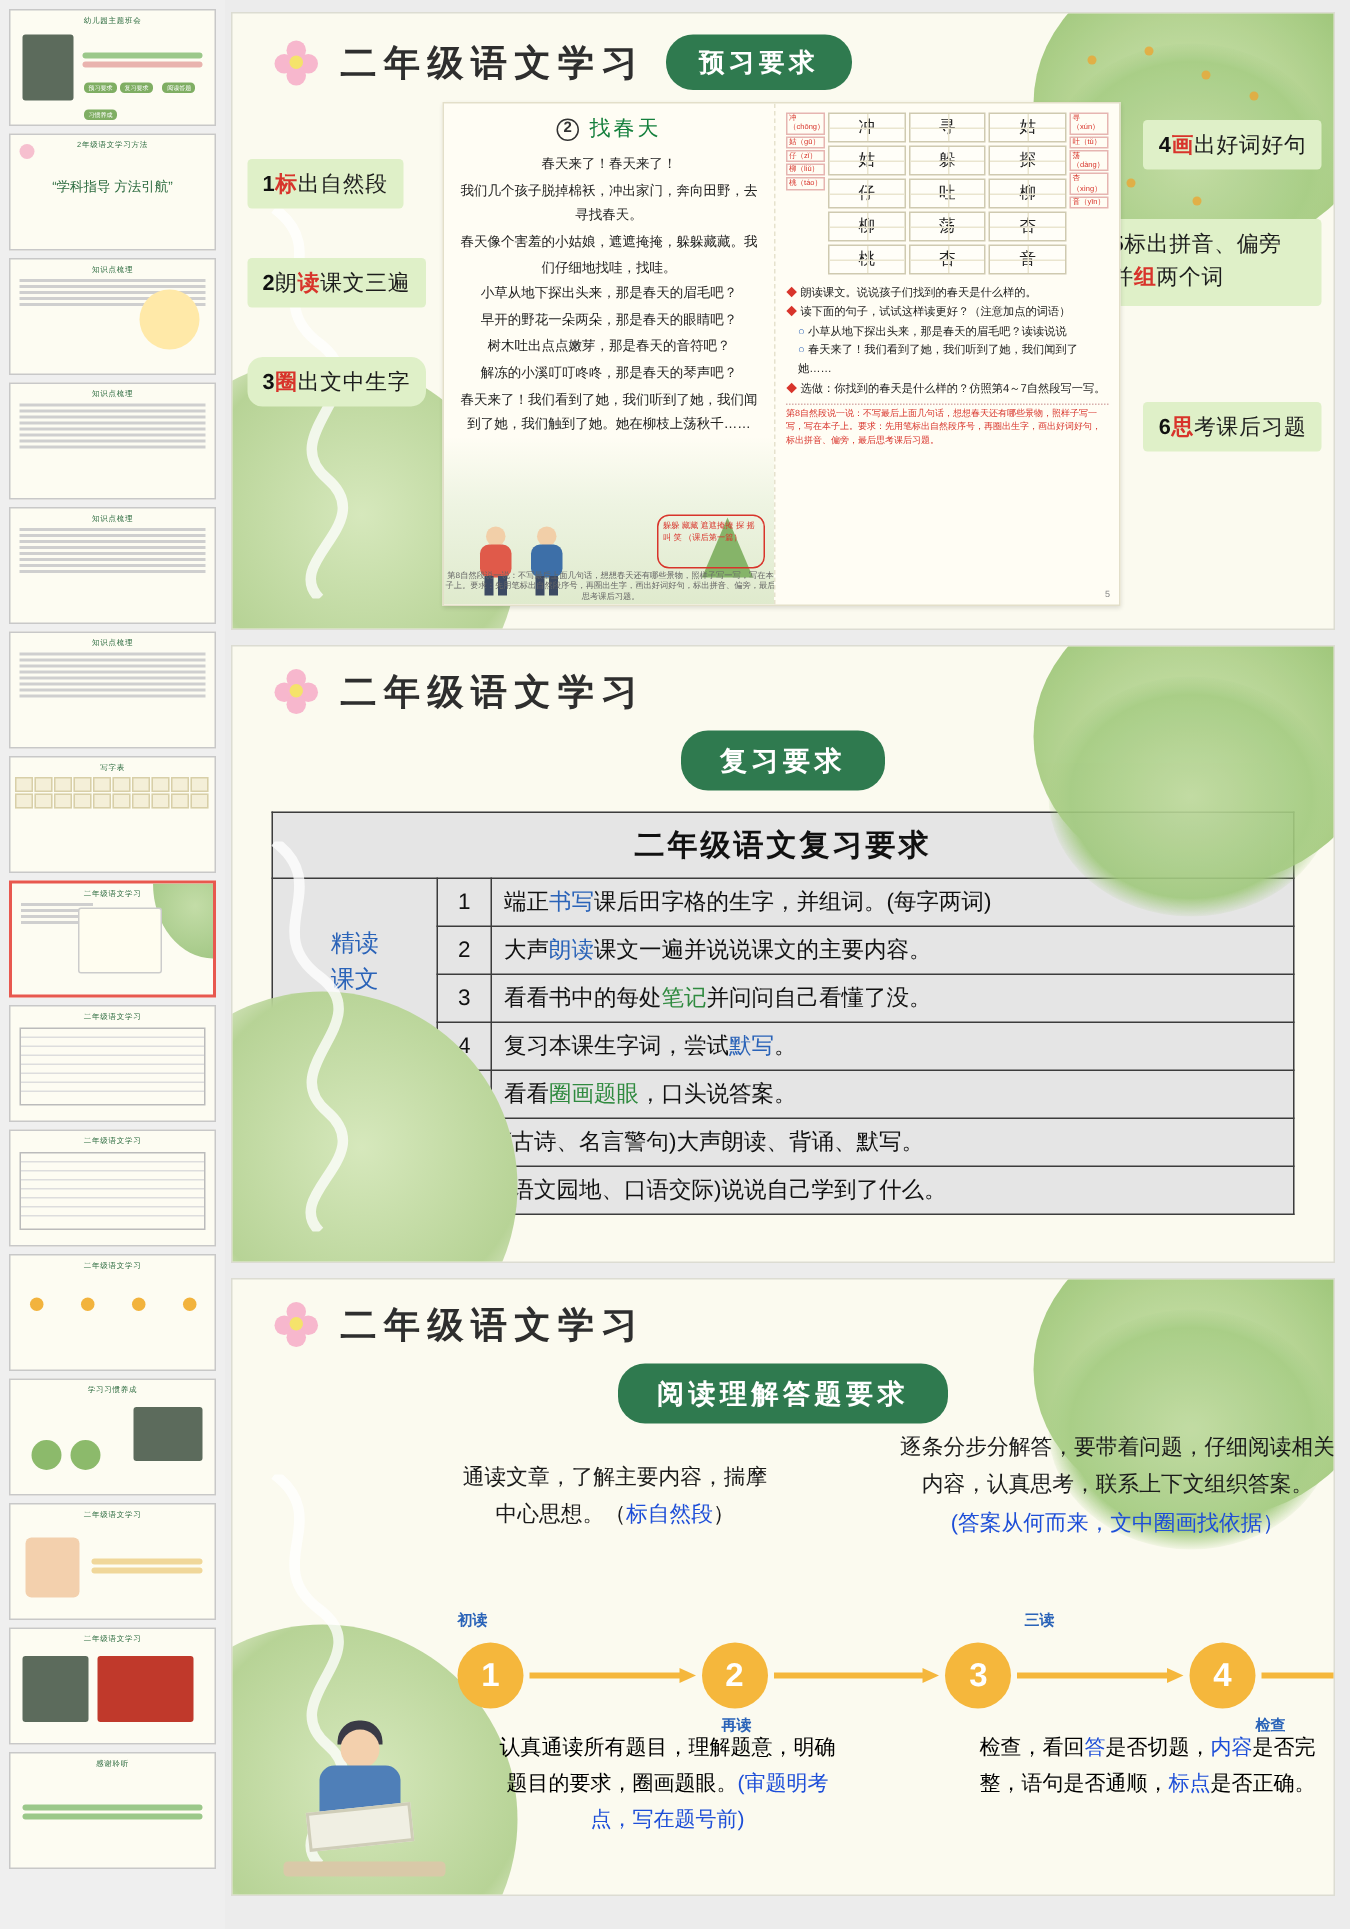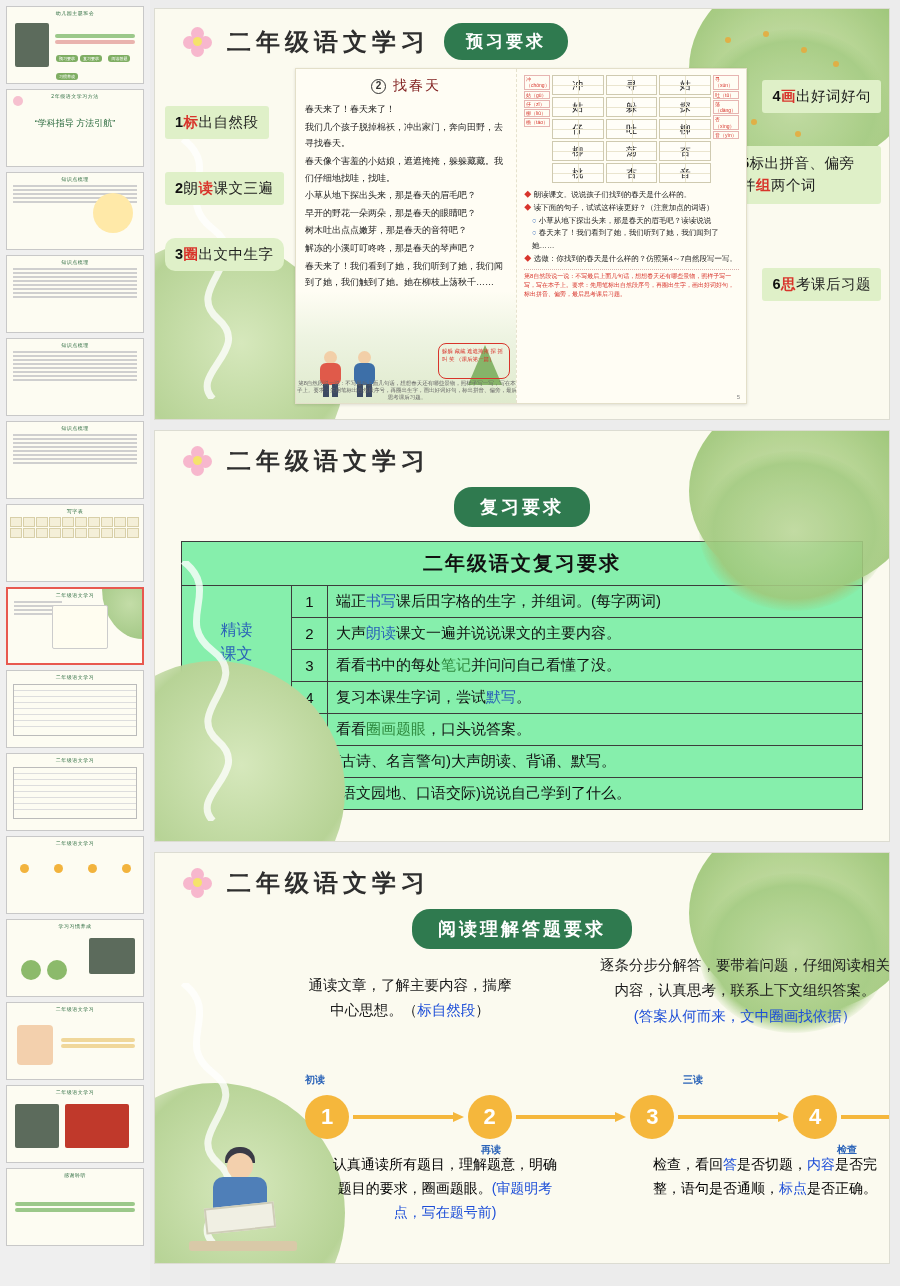--- a/index.html
+++ b/index.html
@@ -191,23 +191,23 @@
 
   .lesson-no {
     display: flex; align-items: center; justify-content: center; gap: 7px;
     margin-bottom: 6px;
   }
   .lesson-no b {
     width: 15px; height: 15px; border-radius: 50%; border: 1.5px solid #333;
     font-size: 10px; line-height: 12px; text-align: center; color: #333;
     display: inline-block;
   }
-  .lesson-no span { font-size: 14px; letter-spacing: 2px; color: #7f1d1d; }
-
-  .ptext { font-size: 9px; line-height: 1.85; color: #222; }
+  .lesson-no span { font-size: 14px; letter-spacing: 2px; color: #15803d; }
+
+  .ptext { font-size: 9px; line-height: 1.85; color: #222; text-align: center; }
   .ptext p { margin: 0 0 1px 0; }
 
   .illus {
     position: absolute; left: 0; bottom: 0; width: 222px; height: 112px;
     background: linear-gradient(to bottom, rgba(255,253,244,0) 0%, #eef4e2 40%, #dfeacd 100%);
   }
   .kid {
     position: absolute; bottom: 6px; width: 26px; height: 46px;
   }
   .kid.k1 { left: 22px; }
@@ -260,21 +260,21 @@
   .rlist .bl { color: #2a63b8; }
   .rnote {
     font-size: 6px; color: #d8342b; line-height: 1.5; margin-top: 3px;
     border-top: 1px dotted #d8b0ac; padding-top: 2px;
   }
   .pg-no { position: absolute; right: 6px; bottom: 3px; font-size: 6px; color: #888; }
 
   
   .s2-center { text-align: center; margin-top: 10px; }
   .tbl-wrap { margin: 14px 26px 0 26px; }
-  table.req { width: 100%; border-collapse: collapse; background: #86efac; }
+  table.req { width: 100%; border-collapse: collapse; background: #e5e5e5; }
   table.req td, table.req th {
     border: 1px solid #3c3c3c;
     padding: 6px 8px;
     font-size: 15px;
     color: #111;
   }
   table.req .head {
     text-align: center; font-size: 20px; font-weight: bold; letter-spacing: 2px; padding: 8px;
   }
   table.req .cat {

